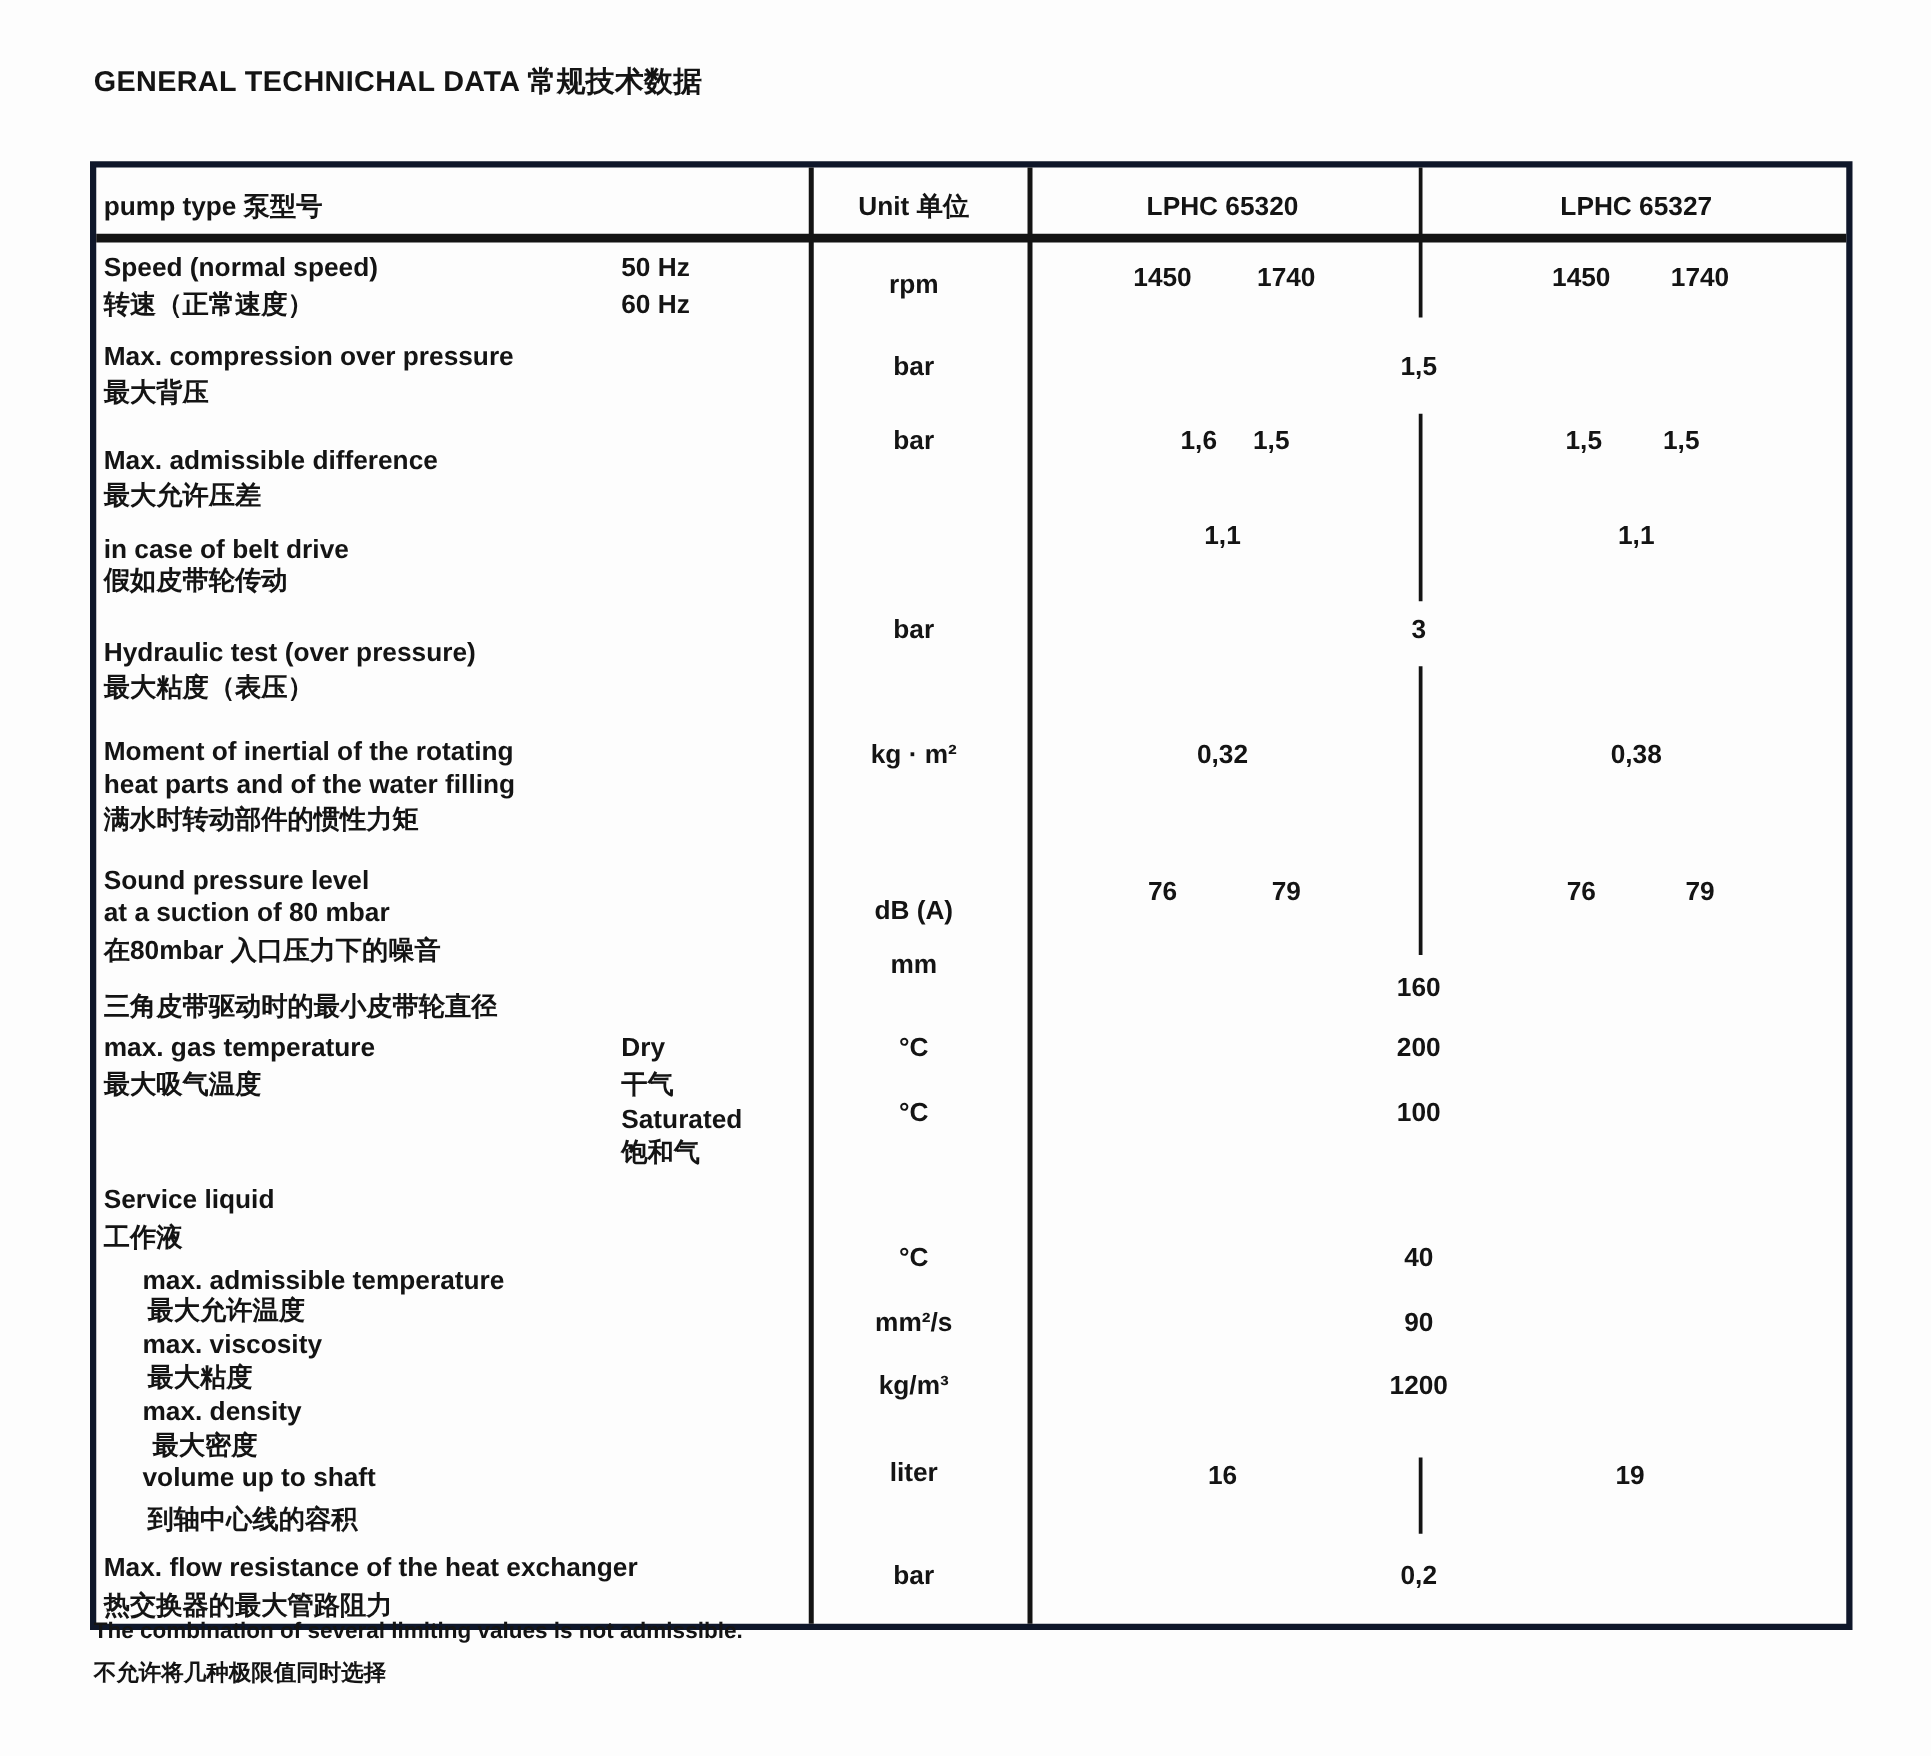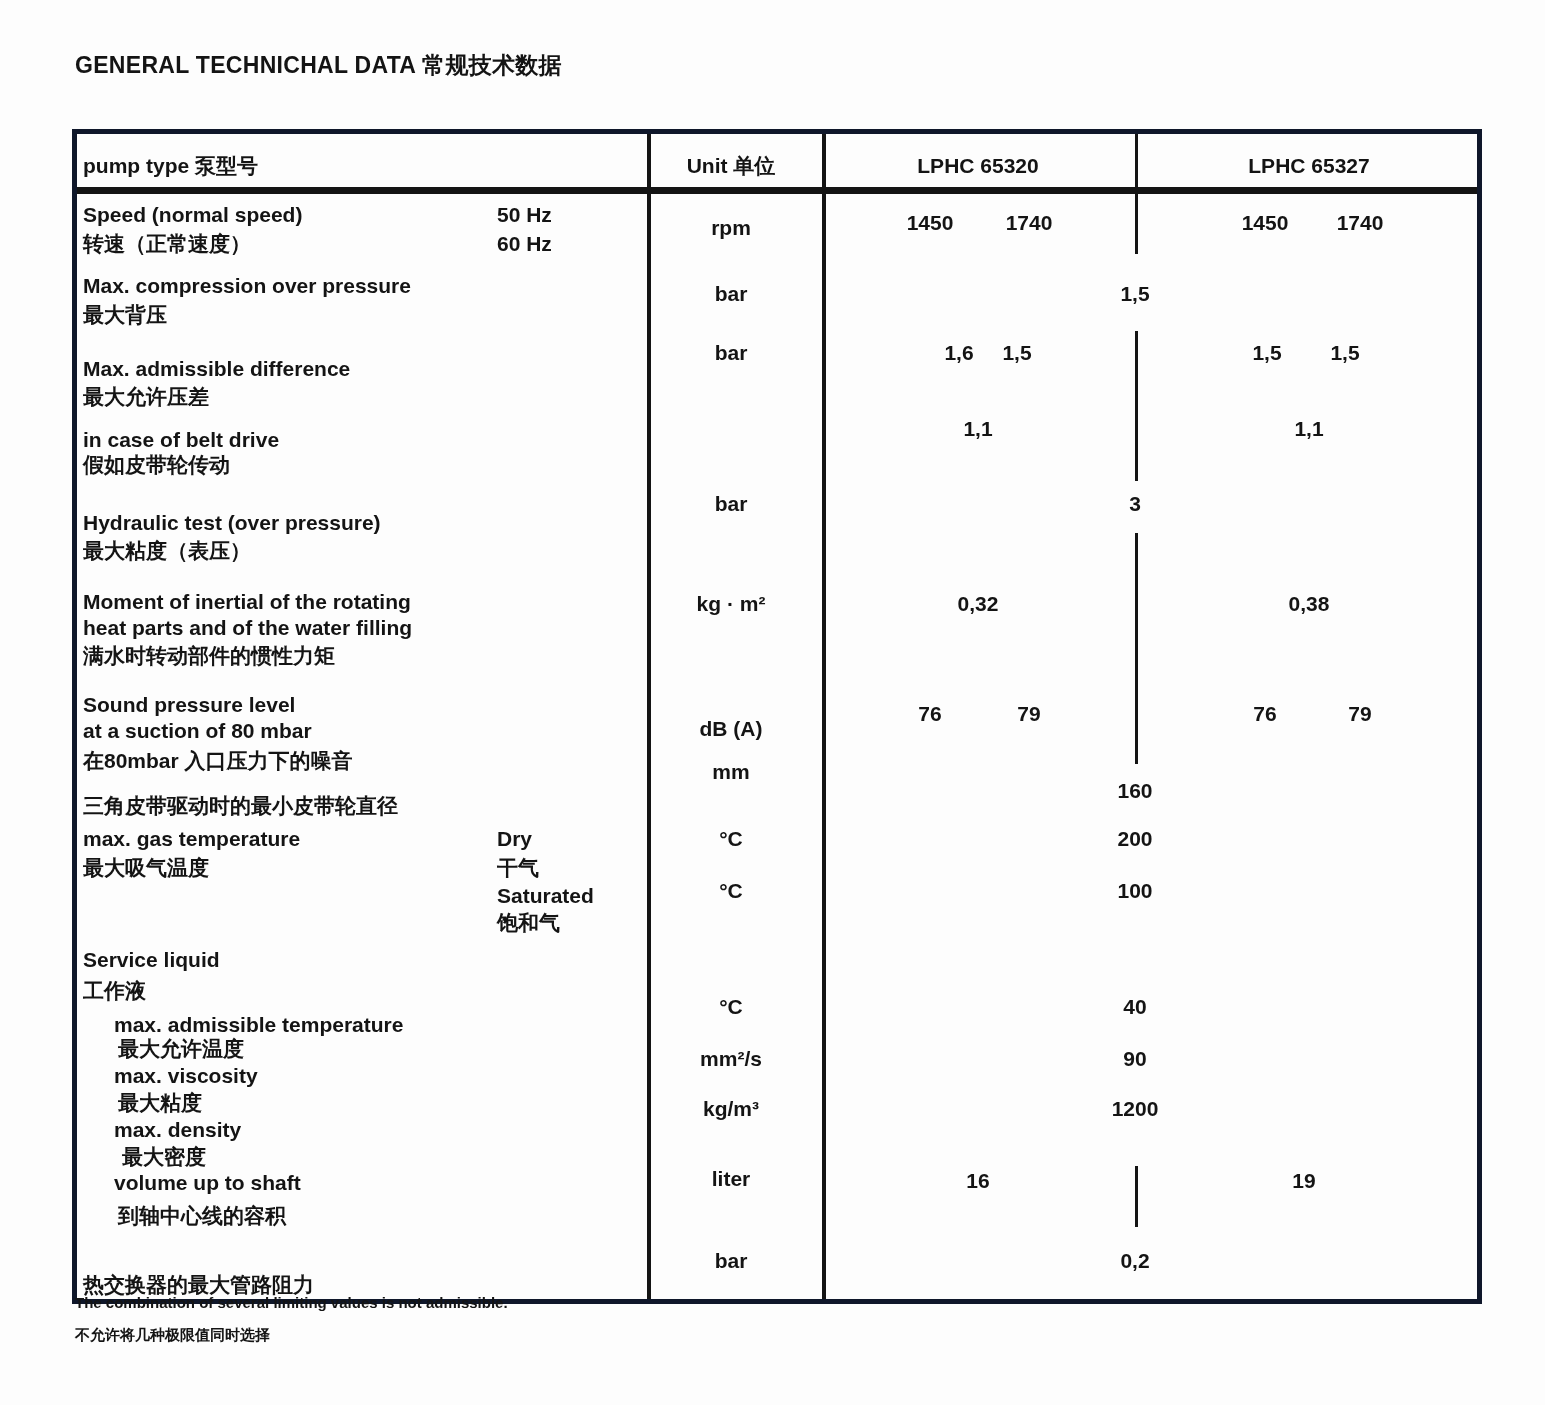--- a/index.html
+++ b/index.html
@@ -47,21 +47,21 @@
     position: absolute;
     font-size: 21px;
     font-weight: 700;
     line-height: 25px;
     white-space: nowrap;
   }
   .ctr { transform: translateX(-50%); }
   .footer-line {
     position: absolute;
     left: 75px;
-    font-size: 15px;
+    font-size: 18px;
     font-weight: 700;
     white-space: nowrap;
   }
 </style>
 </head>
 <body>
 
 <div class="page">
 
   <div class="title">GENERAL TECHNICHAL DATA  常规技术数据</div>
@@ -158,20 +158,21 @@
     <span class="tx ctr" style="left:654px;top:860px">°C</span>
     <span class="tx ctr" style="left:654px;top:912px">mm²/s</span>
     <span class="tx ctr" style="left:654px;top:962px">kg/m³</span>
     <span class="tx ctr" style="left:654px;top:1032px">liter</span>
     <span class="tx ctr" style="left:1058px;top:860px">40</span>
     <span class="tx ctr" style="left:1058px;top:912px">90</span>
     <span class="tx ctr" style="left:1058px;top:962px">1200</span>
     <span class="tx ctr" style="left:901px;top:1034px">16</span>
     <span class="tx ctr" style="left:1227px;top:1034px">19</span>
 
+    <span class="tx" style="left:6px;top:1108px">Max. flow resistance of the heat exchanger</span>
     <span class="tx" style="left:6px;top:1138px">热交换器的最大管路阻力</span>
     <span class="tx ctr" style="left:654px;top:1114px">bar</span>
     <span class="tx ctr" style="left:1058px;top:1114px">0,2</span>
 
   </div>
 
   <div class="footer-line" style="top:1294px">The combination of several limiting values is not admissible.</div>
   <div class="footer-line" style="top:1326px">不允许将几种极限值同时选择</div>
 
 </div>

